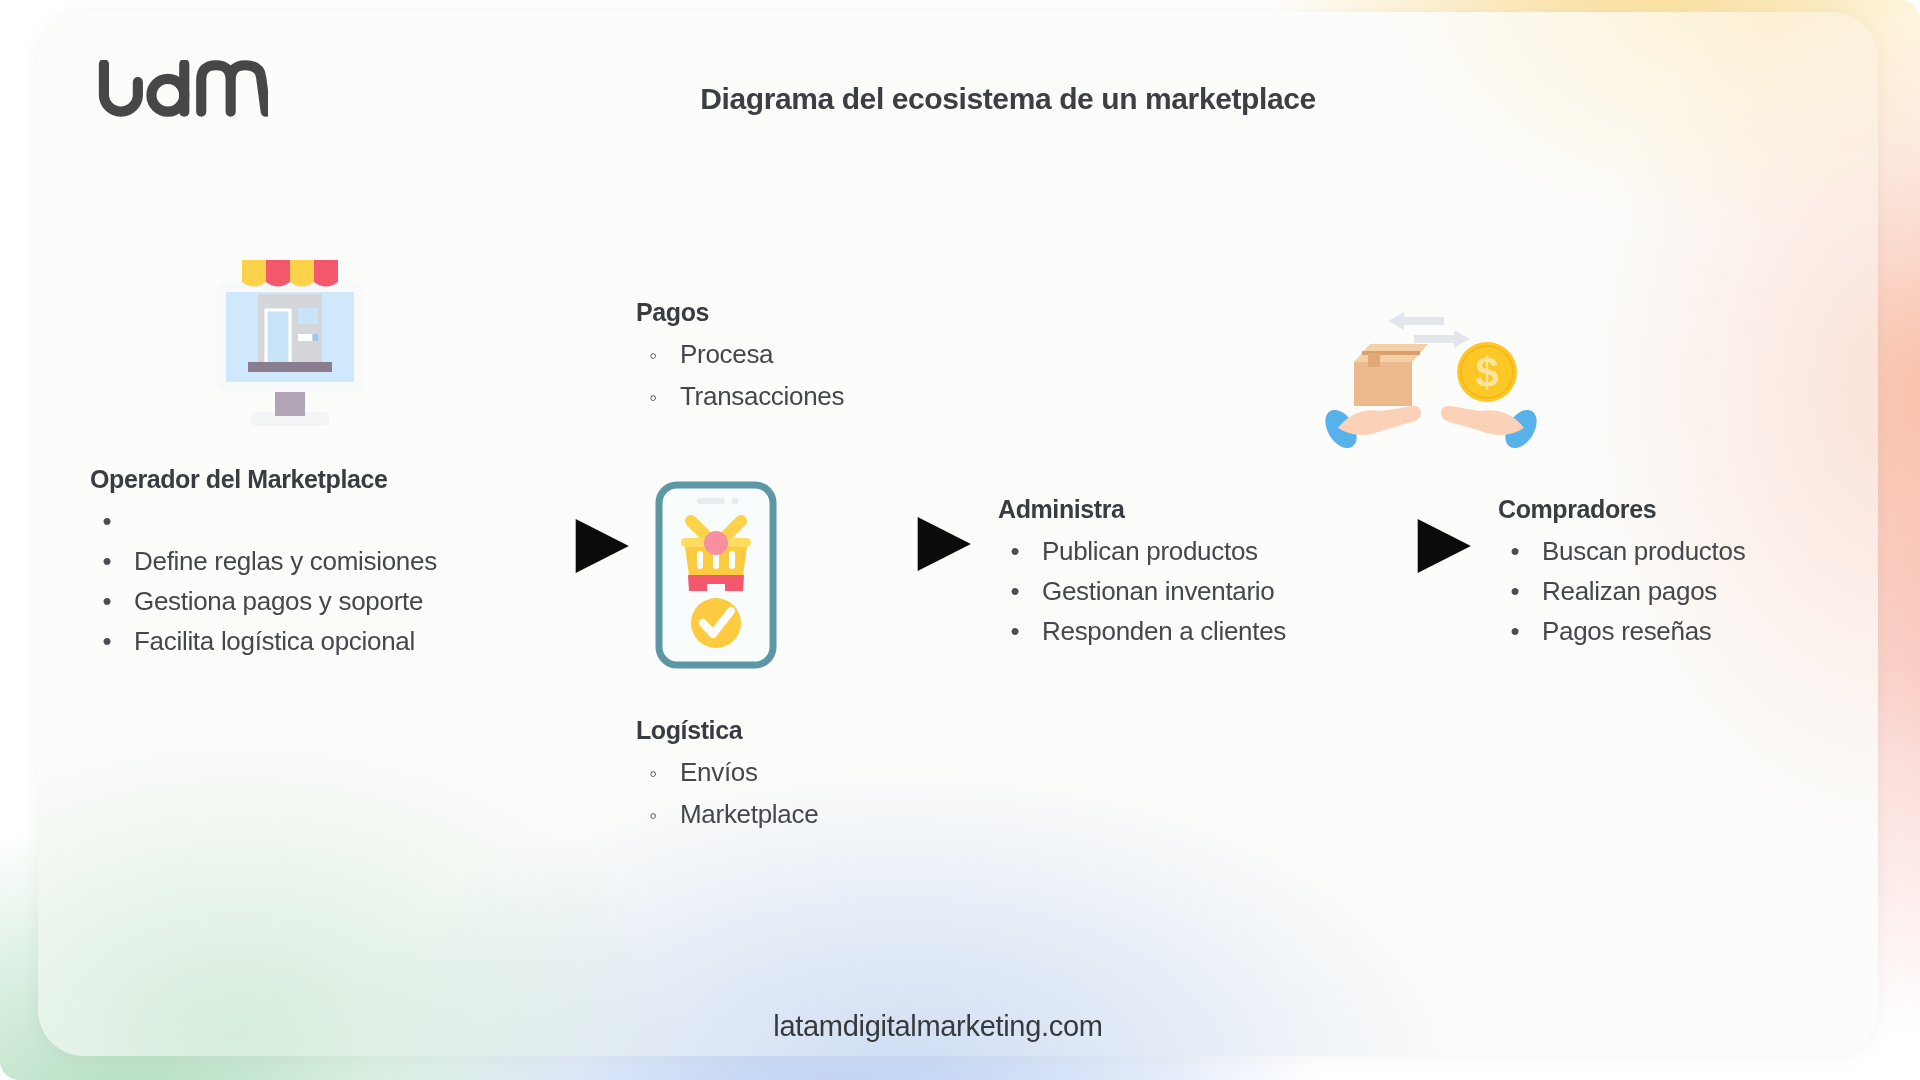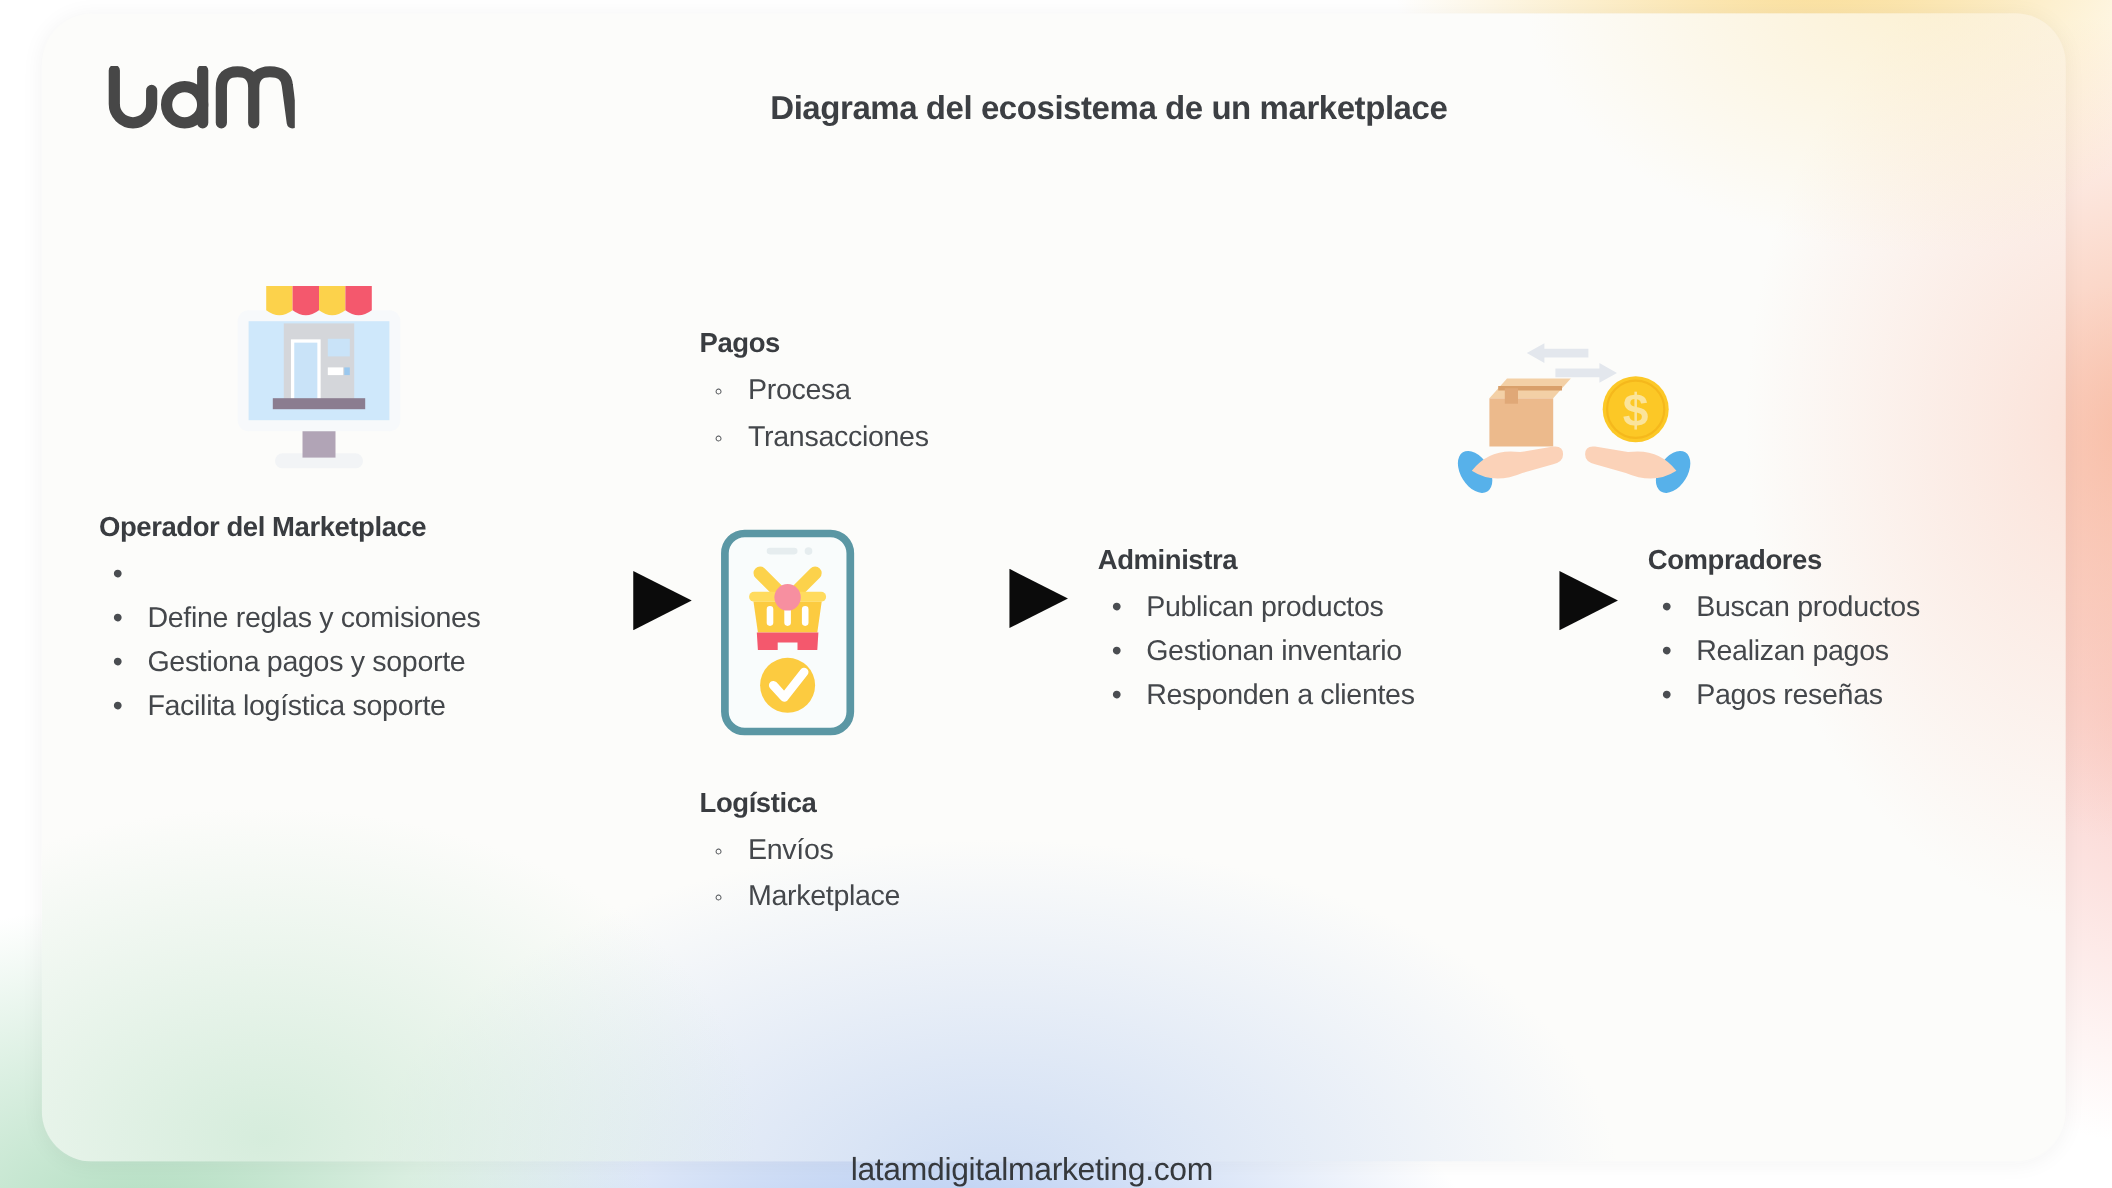--- a/index.html
+++ b/index.html
@@ -6,37 +6,38 @@
   .stage{
     position:relative;width:1920px;height:1080px;overflow:hidden;
     font-family:"Liberation Sans", sans-serif;color:#3f4245;
     background:
       radial-gradient(560px 430px at 86% -6%, rgba(250,216,132,.95), rgba(250,216,132,0) 70%),
       radial-gradient(430px 520px at 101% 36%, rgba(247,178,150,.8), rgba(247,178,150,0) 72%),
       radial-gradient(470px 560px at 102% 60%, rgba(246,166,158,.55), rgba(246,166,158,0) 70%),
       radial-gradient(660px 430px at 7% 104%, rgba(160,214,178,.85), rgba(160,214,178,0) 70%),
       radial-gradient(720px 400px at 44% 110%, rgba(142,176,234,.85), rgba(142,176,234,0) 72%),
       #ffffff;
+    border-radius: 19px;
   }
   .card{
     position:absolute;left:38px;top:12px;right:42px;bottom:24px;border-radius:46px;
     background:
       radial-gradient(520px 340px at 93% -2%, rgba(252,233,184,.6), rgba(252,233,184,0) 70%),
       radial-gradient(430px 620px at 101% 36%, rgba(250,204,188,.55), rgba(250,204,188,0) 72%),
       radial-gradient(640px 430px at 11% 98%, rgba(188,226,200,.6), rgba(188,226,200,0) 70%),
       radial-gradient(780px 430px at 47% 102%, rgba(182,204,240,.65), rgba(182,204,240,0) 73%),
       #fcfcfa;
     box-shadow:0 2px 20px rgba(40,40,40,.05);
   }
   .abs{position:absolute;}
   .logo{left:58px;top:48px;width:172px;height:58px;}
   .logo svg{width:100%;height:100%;}
   .title{left:100px;right:0;top:70px;text-align:center;font-size:30px;font-weight:600;
          letter-spacing:-0.4px;color:#3c3f43;}
-  .footer{left:640px;top:1036px;width:520px;text-align:center;font-size:29px;color:#36393d;
+  .footer{left:640px;top:998px;width:520px;text-align:center;font-size:29px;color:#36393d;
           letter-spacing:-0.3px;}
   .block .heading{font-size:25px;font-weight:700;letter-spacing:-0.4px;color:#393c40;
                   margin:0 0 7px 0;}
   .block ul{list-style:none;margin:0;padding:0 0 0 6px;}
   .block li{display:flex;align-items:baseline;font-size:26px;line-height:40px;
             letter-spacing:-0.3px;color:#44474b;}
   .block li .m{width:22px;flex:0 0 22px;text-align:center;margin-right:16px;color:#4a4d51;}
   .block li .m.hollow{font-size:22px;}
   .operator{left:52px;top:453px;width:460px;}
   .pagos{left:598px;top:286px;width:340px;}
@@ -101,21 +102,21 @@
         <li>
             <span class="m">•</span>
             <span>Define reglas y comisiones</span>
           </li>
         <li>
             <span class="m">•</span>
             <span>Gestiona pagos y soporte</span>
           </li>
         <li>
             <span class="m">•</span>
-            <span>Facilita logística soporte</span>
+            <span>Facilita logística opcional</span>
           </li>
       </ul>
     </div>
 
     <div class="abs arrow a1"></div>
 
     <div class="abs block pagos">
       <div class="heading">Pagos</div>
       <ul>
         <li>

